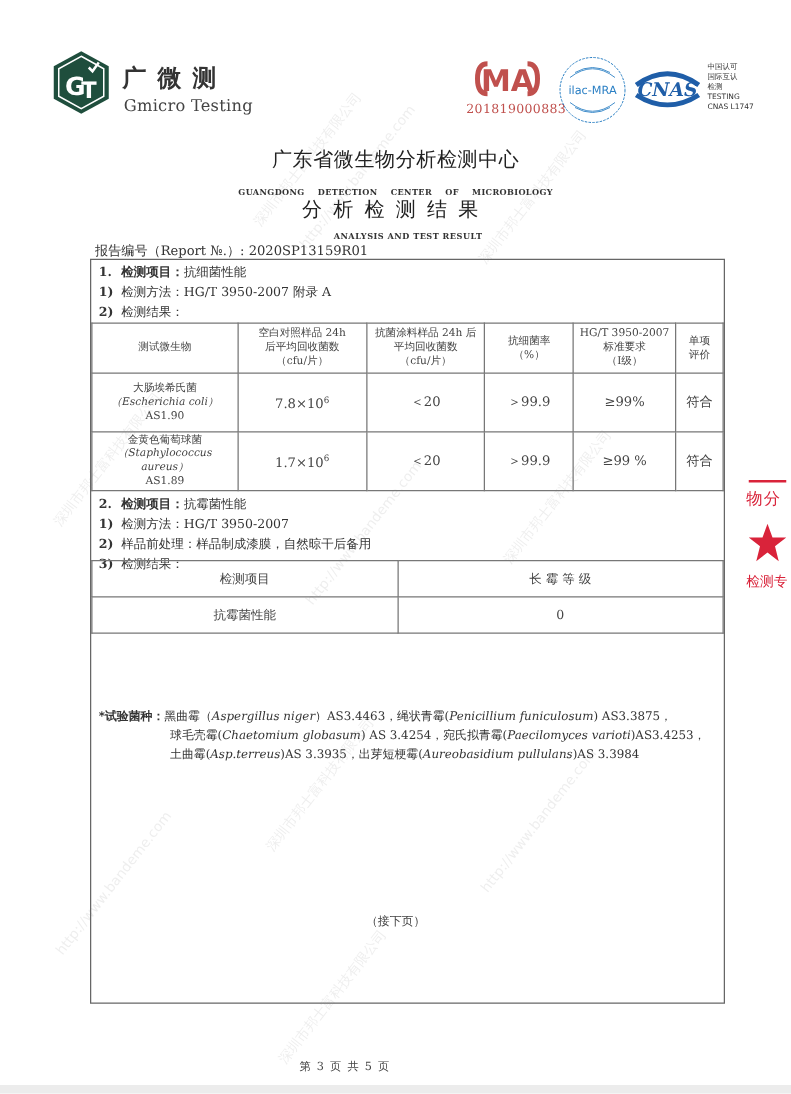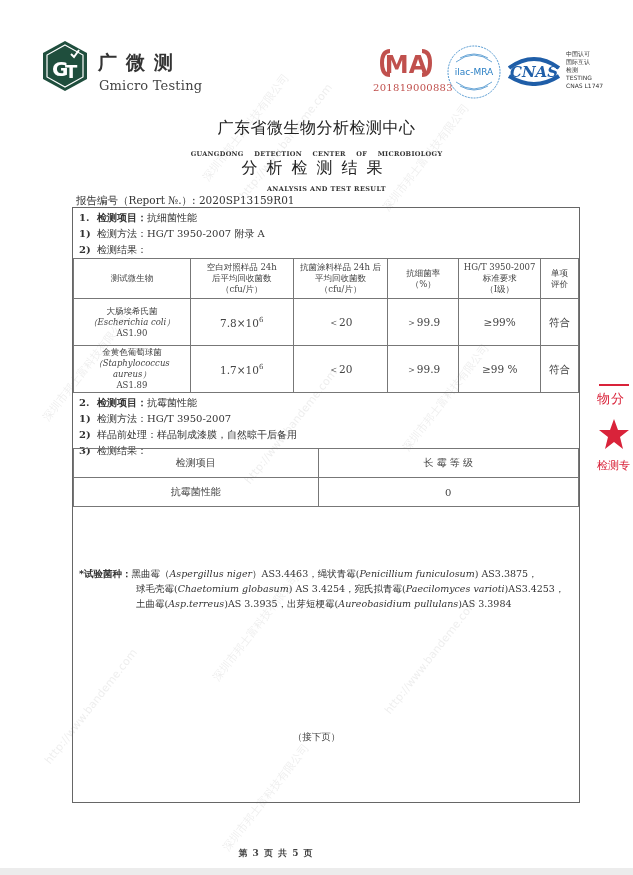--- a/index.html
+++ b/index.html
@@ -29,21 +29,21 @@
   .num { display:inline-block; width:18px; font-weight:bold; }
   table.t1 { position:absolute; left:0; top:50px; width:506px; border-collapse:collapse; font-size:8.5px; color:#444; }
   table.t1 td { border:1px solid #777; text-align:center; vertical-align:middle; padding:0; line-height:11px; }
   table.t1 td.big { font-size:10.5px; }
   table.t2 { position:absolute; left:0; top:240px; width:506px; border-collapse:collapse; font-size:10px; color:#444; }
   table.t2 td { border:1px solid #777; text-align:center; height:26px; }
   .notes { position:absolute; left:6px; font-size:9.5px; color:#333; line-height:15px; }
   .notes b { font-family:"DejaVu Sans", sans-serif; font-weight:bold; }
   .notes i { font-style:italic; }
   .cont { left:0; width:633px; top:711px; text-align:center; font-size:9.5px; color:#444;margin-top:20px; }
-  .page-num { left:0; width:552px; top:847px; text-align:center; font-size:9px; color:#444; letter-spacing:1px;font-weight:bold; }
+  .page-num { left:0; width:552px; top:847px; text-align:center; font-size:9px; color:#444; letter-spacing:1px; }
   .bottom-bar { left:0; top:868px; width:633px; height:7px; background:#ececec; }
   .stamp { left:597px; top:384px; width:36px; height:110px; }
   .watermark { position:absolute; font-size:11px; color:rgba(120,120,120,0.13); transform:rotate(-52deg); white-space:nowrap; font-family:"DejaVu Sans", sans-serif; pointer-events:none; }
 </style>
 </head>
 <body>
 
 <div class="watermark" style="left:180px;top:120px;">深圳市邦士富科技有限公司</div>
 <div class="watermark" style="left:215px;top:135px;">http://www.bandeme.com</div>
 <div class="watermark" style="left:360px;top:150px;">深圳市邦士富科技有限公司</div>

